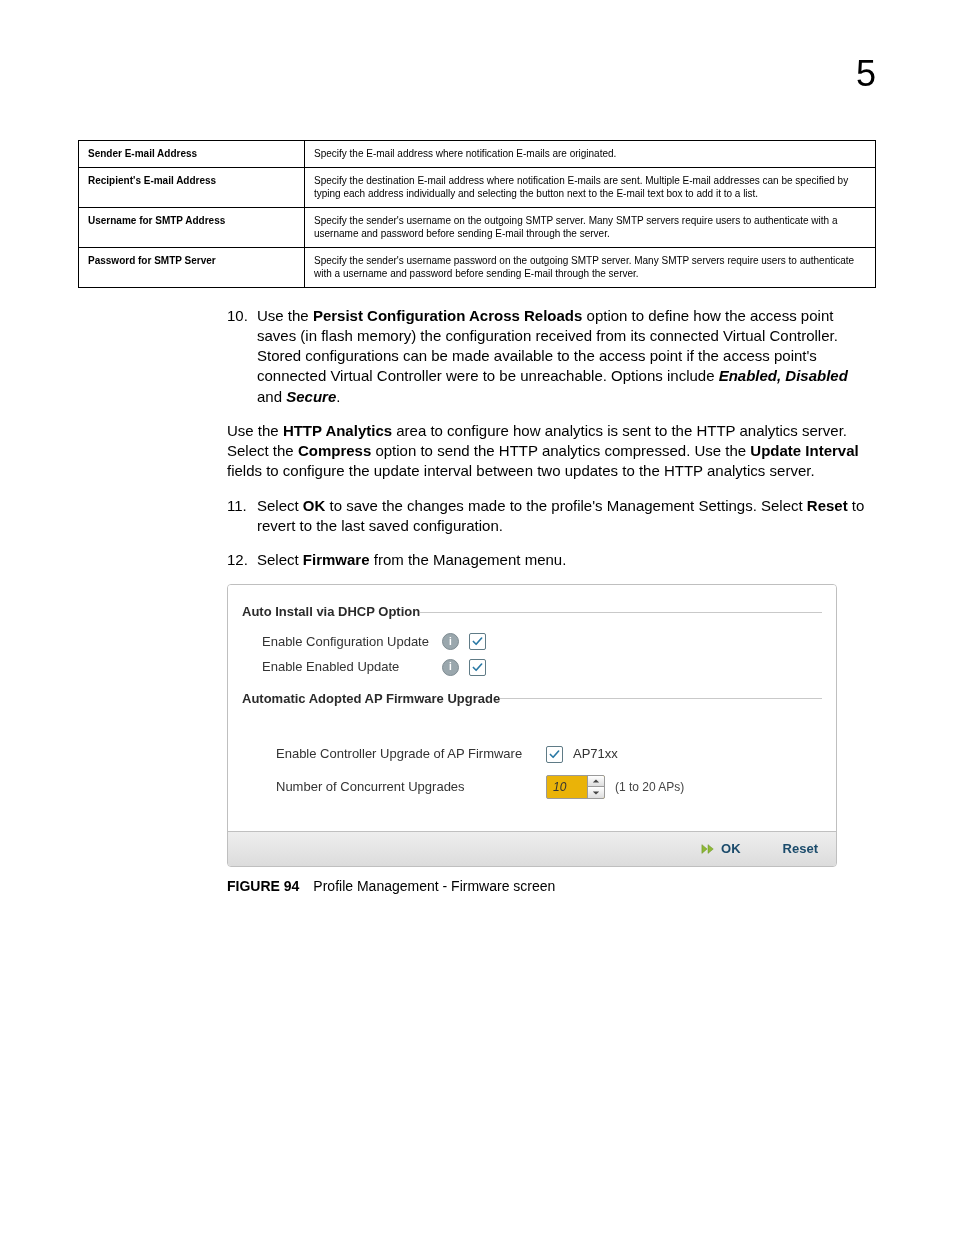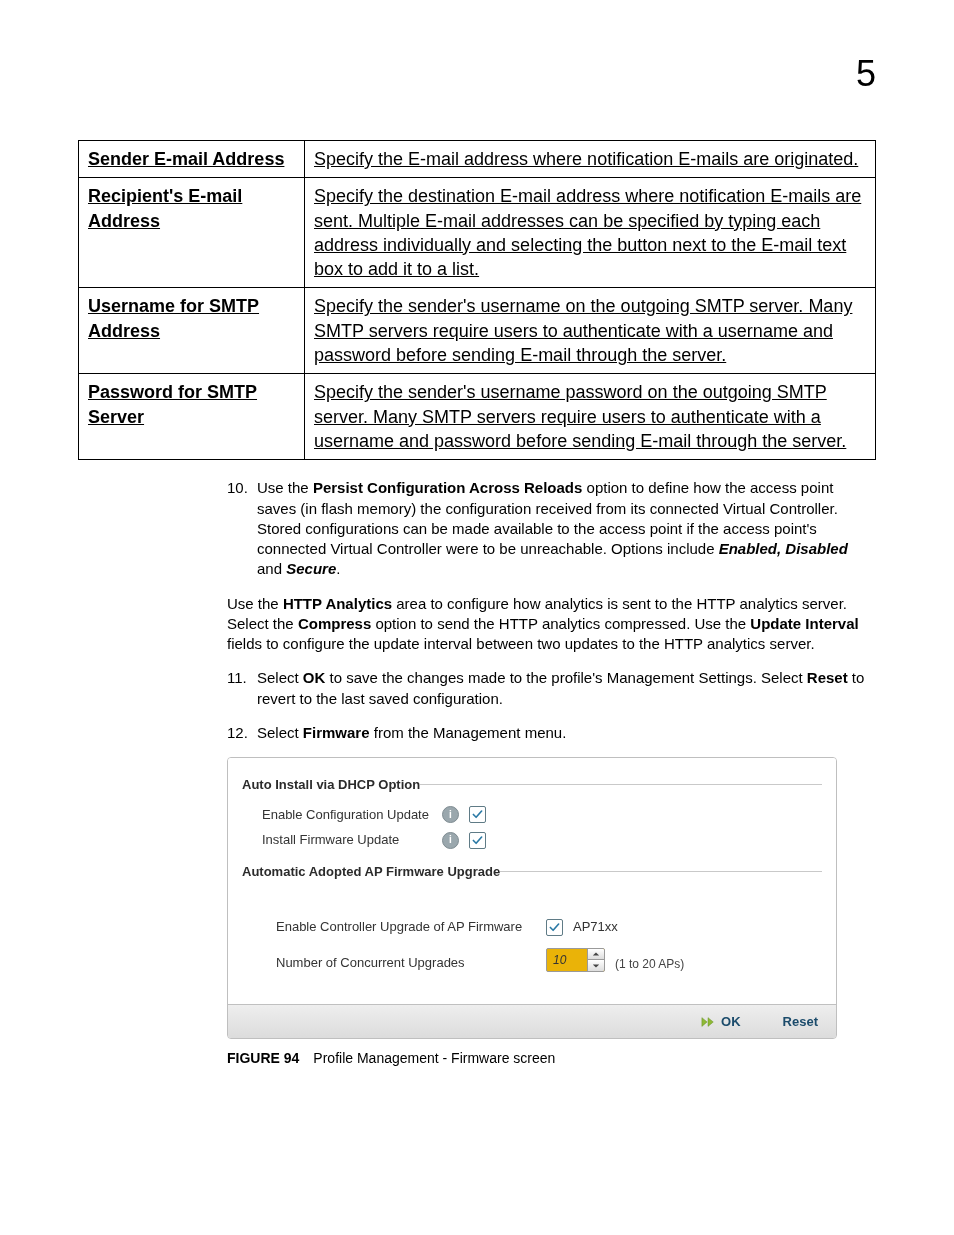--- a/index.html
+++ b/index.html
@@ -25,22 +25,21 @@
     font-size: 36px;
     font-weight: normal;
     color: #000;
   }
 
   
   table.desc {
     width: 100%;
     border-collapse: collapse;
     margin-top: 90px;
-    font-size: 18px;
-    text-decoration: underline;
+    font-size: 10px;
   }
   table.desc td {
     border: 1px solid #000;
     padding: 6px 9px;
     vertical-align: top;
     text-align: left;
   }
   table.desc td.label {
     width: 207px;
     font-weight: bold;
@@ -100,21 +99,21 @@
     margin-bottom: 12px;
   }
   .fieldset-title .rule {
     flex: 1;
     height: 1px;
     background: #c9c9c9;
   }
 
   .form-row {
     display: flex;
-    align-items: flex-end;
+    align-items: center;
     gap: 10px;
     margin: 6px 0 8px 20px;
     font-size: 13px;
   }
   .form-label {
     width: 170px;
     color: #333;
   }
   .form-label-wide {
     width: 260px;
@@ -283,21 +282,21 @@
         <span class="form-label">Enable Configuration Update</span>
         <span class="info-icon">i</span>
         <span class="chk">
           <svg viewBox="0 0 16 16">
               <path d="M2 8 L6 12 L14 3" stroke="#2a79a5" stroke-width="2.4" fill="none" stroke-linecap="round" stroke-linejoin="round"></path>
             </svg>
         </span>
       </div>
 
       <div class="form-row">
-        <span class="form-label">Install Firmware Update</span>
+        <span class="form-label">Enable Enabled Update</span>
         <span class="info-icon">i</span>
         <span class="chk">
           <svg viewBox="0 0 16 16">
               <path d="M2 8 L6 12 L14 3" stroke="#2a79a5" stroke-width="2.4" fill="none" stroke-linecap="round" stroke-linejoin="round"></path>
             </svg>
         </span>
       </div>
 
       <div class="fieldset-title" style="margin-top:14px;">
         <span>Automatic Adopted AP Firmware Upgrade</span>

